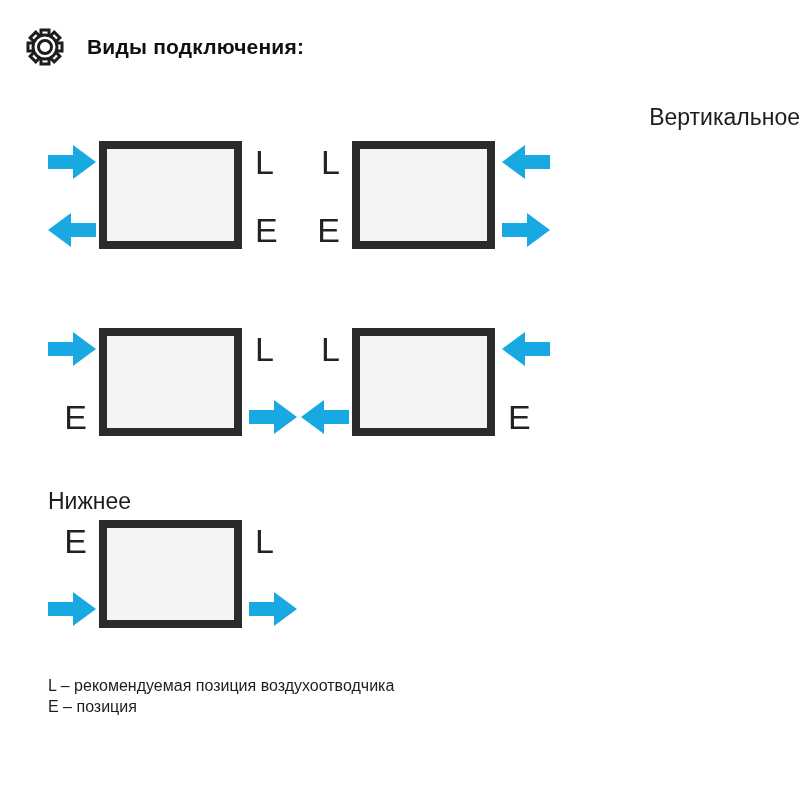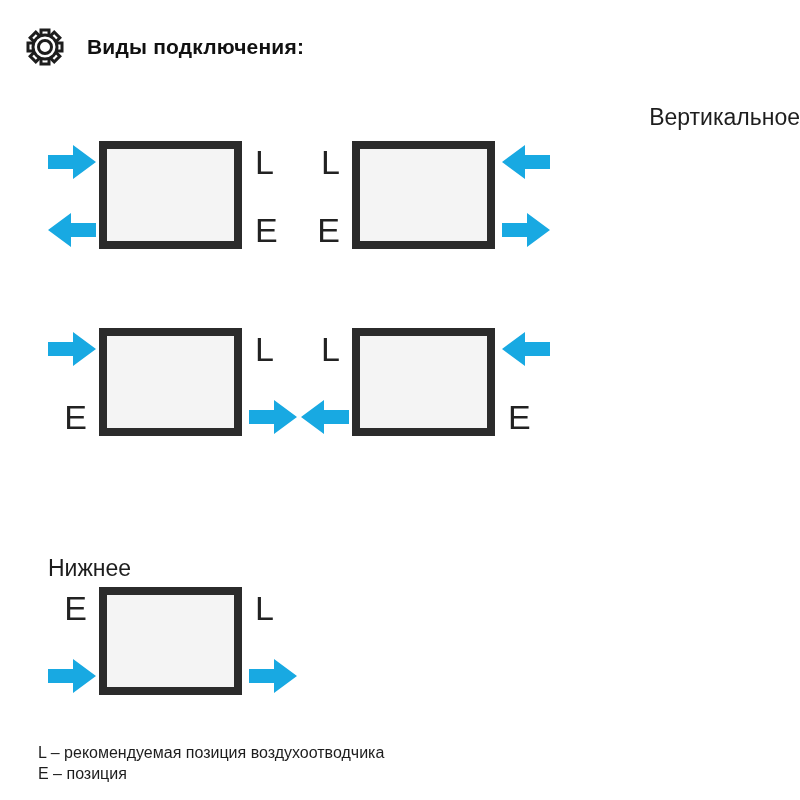--- a/index.html
+++ b/index.html
@@ -29,21 +29,21 @@
   }
 
   
   .section { margin-left: 23px; }
   .section h2 {
     margin: 0; font-size: 23px; font-weight: 400; line-height: 28px;
     color: var(--text);
   }
   .section-vertical { margin-top: 36px; text-align: right; }
   .section-diagonal { margin-top: 79px; }
-  .section-bottom   { margin-top: 118px; }
+  .section-bottom   { margin-top: 51px; }
 
   .row { display: flex; gap: 4px; }
   .section-vertical .row { margin-top: 10px; }
   .section-diagonal .row { margin-top: 8px; }
   .section-bottom   .row { margin-top: 5px; }
 
   
   .diagram { display: flex; height: 108px; }
   .radiator {
     width: 143px; height: 108px;
@@ -64,21 +64,21 @@
   .side-col.right .slot.label { margin-left: 13px; }
 
   .slot.label {
     font-size: 34px; line-height: 34px; font-weight: 400;
     color: #222222;
   }
   .arrow-glyph { width: 48px; height: 34px; fill: var(--arrow); display: block; }
   .slot[data-dir="left"] .arrow-glyph { transform: scaleX(-1); }
 
   
-  .legend { margin: 50px 0 0 13px; }
+  .legend { margin: 50px 0 0 23px; }
   .legend p { margin: 0 0 5px 0; font-size: 16px; line-height: 16px; color: var(--text); }
 </style>
 </head>
 <body>
 
 <div class="page">
 
   <header>
     <svg class="gear" viewBox="0 0 40 40" aria-hidden="true">
       <g>

